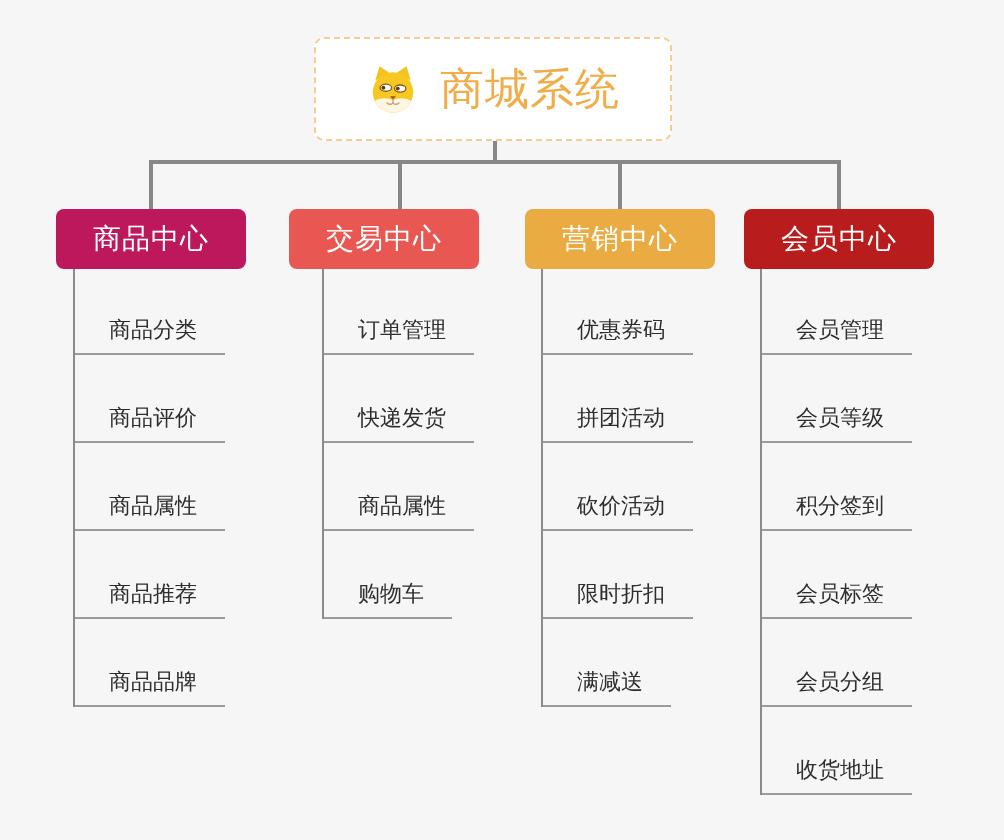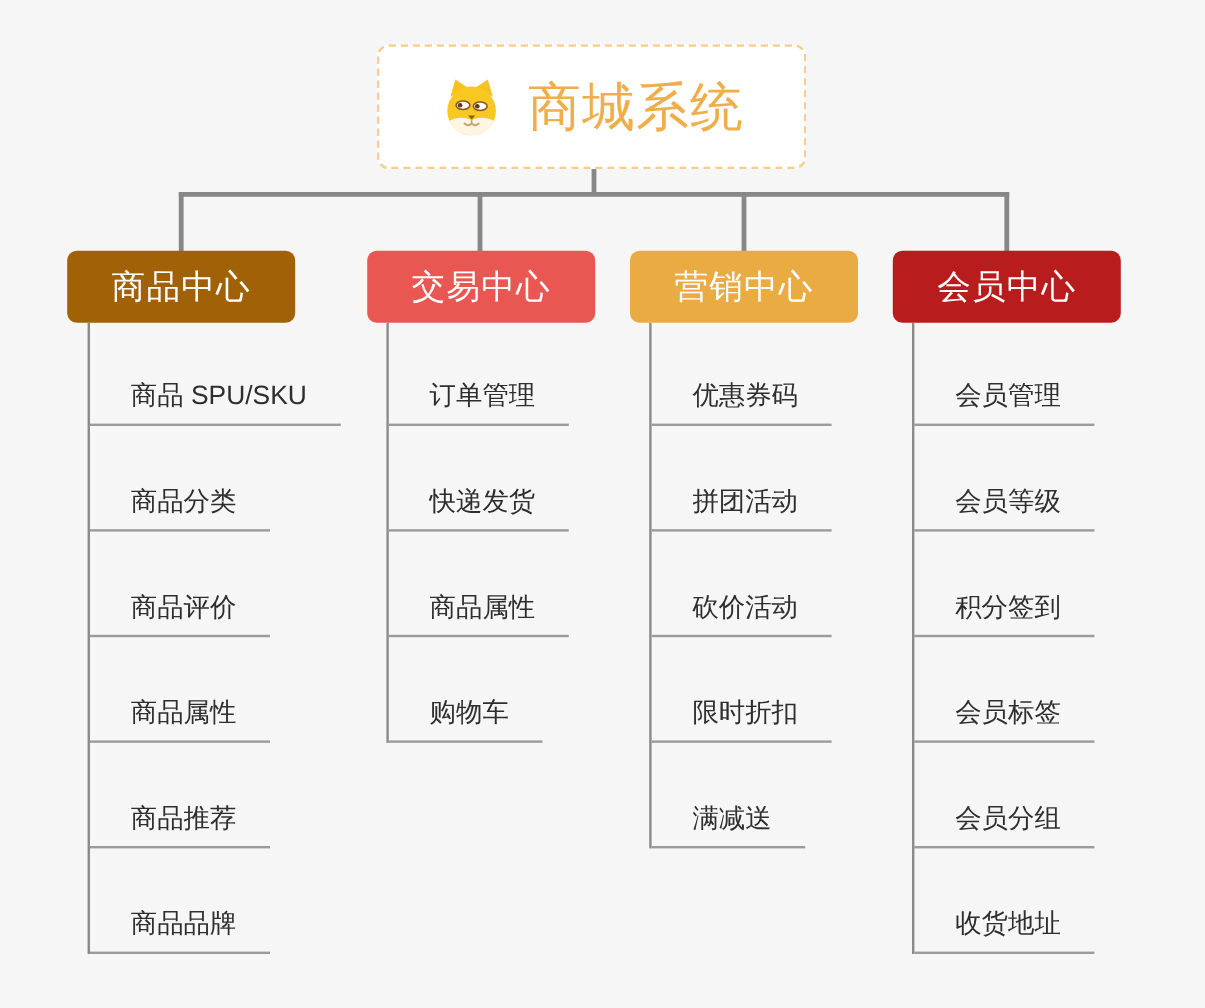--- a/index.html
+++ b/index.html
@@ -49,21 +49,21 @@
     width: 190px; height: 60px;
     border-radius: 8px;
     display: flex;
     align-items: center;
     justify-content: center;
     color: #ffffff;
     font-size: 28px;
     letter-spacing: 1px;
   }
   .branch-1 { left: 56px; }
-  .branch-2 { left: 306px; }
+  .branch-2 { left: 289px; }
   .branch-3 { left: 525px; }
   .branch-4 { left: 744px; }
 
   
   .child-column {
     position: absolute;
     top: 269px;
     border-left: 2px solid #8b8b8b;
   }
   .col-1 { left: 73px; }
@@ -114,35 +114,34 @@
       <circle cx="20.6" cy="28.5" r="2.3" fill="#5f3d12"></circle>
       <ellipse cx="40.5" cy="29.5" rx="6.8" ry="4.2" fill="#ffffff" stroke="#8a5a1e" stroke-width="1.6"></ellipse>
       <circle cx="37.6" cy="29.5" r="2.3" fill="#5f3d12"></circle>
       <path d="M28.5 38.5 L35.5 38.5 L32 42.5 Z" fill="#8a5a30"></path>
       <path d="M32 42.5 L32 46" stroke="#c9a27a" stroke-width="1.6" fill="none" stroke-linecap="round"></path>
       <path d="M25 46.5 Q28.5 50 32 46.5 Q35.5 50 39 46.5" stroke="#c9a27a" stroke-width="1.8" fill="none" stroke-linecap="round"></path>
     </svg>
     <span class="root-title" style="color: rgb(240, 174, 75);">商城系统</span>
   </div>
 
-  <div class="branch-node branch-1" style="background: #a16207; text-align: right;">
+  <div class="branch-node branch-1" style="background: #be185d; text-align: right;">
     <span>商品中心</span>
   </div>
   <div class="branch-node branch-2" style="background: rgb(233, 87, 82);">
     <span>交易中心</span>
   </div>
   <div class="branch-node branch-3" style="background: rgb(235, 171, 67);">
     <span>营销中心</span>
   </div>
   <div class="branch-node branch-4" style="background: #b91c1c;">
     <span>会员中心</span>
   </div>
 
   <div class="child-column col-1">
-    <div class="child-node">商品 SPU/SKU</div>
     <div class="child-node">商品分类</div>
     <div class="child-node">商品评价</div>
     <div class="child-node">商品属性</div>
     <div class="child-node">商品推荐</div>
     <div class="child-node">商品品牌</div>
   </div>
 
   <div class="child-column col-2">
     <div class="child-node">订单管理</div>
     <div class="child-node">快递发货</div>

